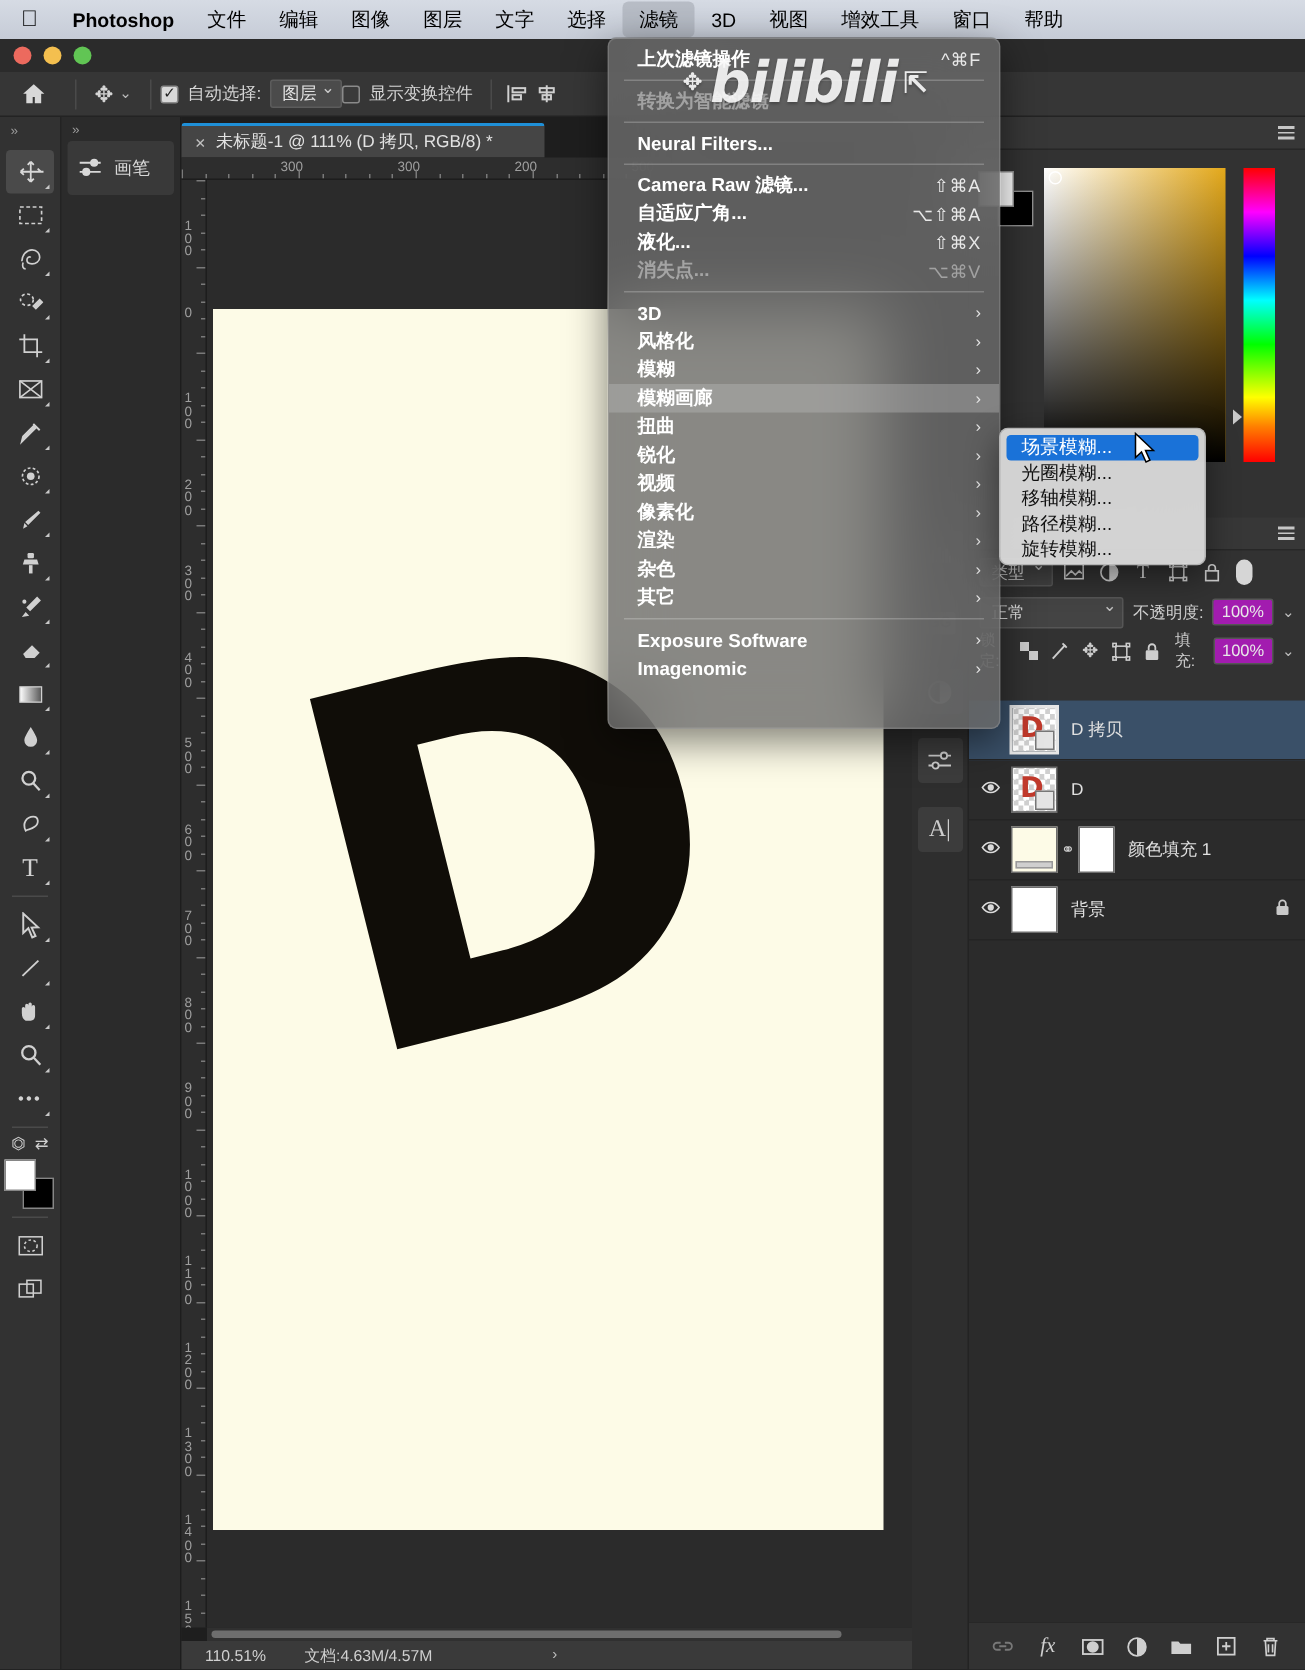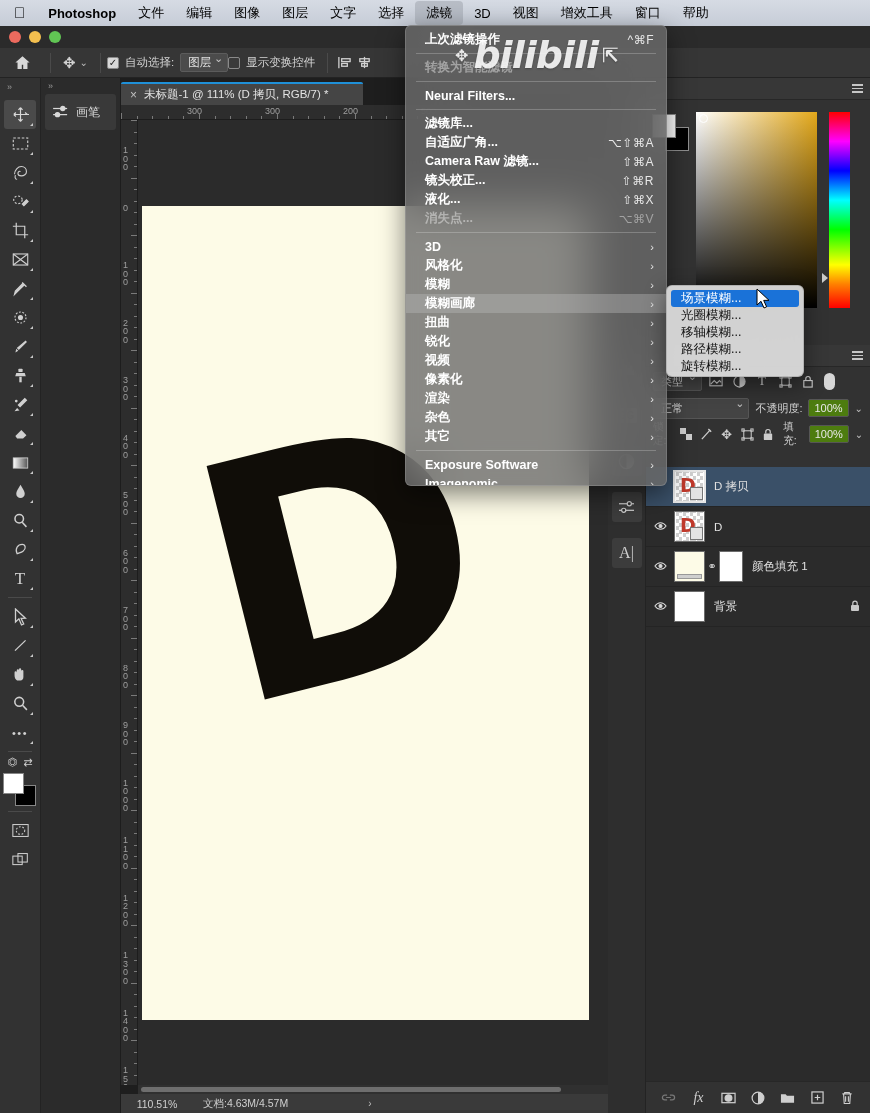--- a/index.html
+++ b/index.html
@@ -241,21 +241,21 @@
     color: #cfcfcf; font-size: 11px;
   }
   .blend-select {
     flex: 1; background: #444; border: 1px solid #565656; border-radius: 2px;
     padding: 2px 18px 2px 7px; font-size: 11px; color: #e0e0e0; position: relative;
     max-width: 108px;
   }
   .blend-select:after { content: "⌄"; position: absolute; right: 4px; top: -2px;
     font-size: 11px; color: #c0c0c0; }
   .num-box {
-    background: #4d7c0f; border: 1px solid #565656; border-radius: 2px;
+    background: #a21caf; border: 1px solid #565656; border-radius: 2px;
     padding: 2px 5px; font-size: 11px; color: #e8e8e8; min-width: 40px; text-align: center;
   }
   .stepper { color: #c0c0c0; font-size: 10px; }
   .lay-lock {
     height: 26px; display: flex; align-items: center; gap: 6px; padding: 0 7px;
     color: #cfcfcf; font-size: 11px;
   }
   .lay-list { position: absolute; left: 0; right: 0; top: 122px; bottom: 32px;
               background: #2b2b2b; }
   .layer-row {
@@ -584,21 +584,21 @@
           <circle cx="13" cy="4" r="2.4" fill="#d8d8d8"></circle>
         <line x1="2" y1="11" x2="18" y2="11"></line>
           <circle cx="7" cy="11" r="2.4" fill="#d8d8d8"></circle>
       </svg>
       <span>画笔</span>
     </div>
   </div>
 
   <div class="doctab">
     <span class="x">×</span>
-    <span>未标题-1 @ 111% (D 拷贝, RGB/7) *</span>
+    <span>未标题-1 @ 111% (D 拷贝, RGB/8) *</span>
   </div>
 
   <div class="hruler" id="hruler">
       <span class="lbl" style="left: 66px;">300</span>
       <span class="lbl" style="left: 144px;">300</span>
       <span class="lbl" style="left: 222px;">200</span>
       <span class="lbl" style="left: 300px;">500</span>
       <span class="tick" style="left: 0px; height: 6px;"></span>
       <span class="tick" style="left: 15.6px; height: 3px;"></span>
       <span class="tick" style="left: 31.2px; height: 3px;"></span>
@@ -999,33 +999,26 @@
       <div class="msep"></div>
       <div class="mrow dis">
         <span class="lbl">转换为智能滤镜</span>
       </div>
       <div class="msep"></div>
       <div class="mrow">
         <span class="lbl">Neural Filters...</span>
       </div>
       <div class="msep"></div>
       <div class="mrow">
-        <span class="lbl">滤镜库...</span>
+        <span class="lbl">Camera Raw 滤镜...</span>
+        <span class="key">⇧⌘A</span>
       </div>
       <div class="mrow">
         <span class="lbl">自适应广角...</span>
         <span class="key">⌥⇧⌘A</span>
-      </div>
-      <div class="mrow">
-        <span class="lbl">Camera Raw 滤镜...</span>
-        <span class="key">⇧⌘A</span>
-      </div>
-      <div class="mrow">
-        <span class="lbl">镜头校正...</span>
-        <span class="key">⇧⌘R</span>
       </div>
       <div class="mrow">
         <span class="lbl">液化...</span>
         <span class="key">⇧⌘X</span>
       </div>
       <div class="mrow dis">
         <span class="lbl">消失点...</span>
         <span class="key">⌥⌘V</span>
       </div>
       <div class="msep"></div>

